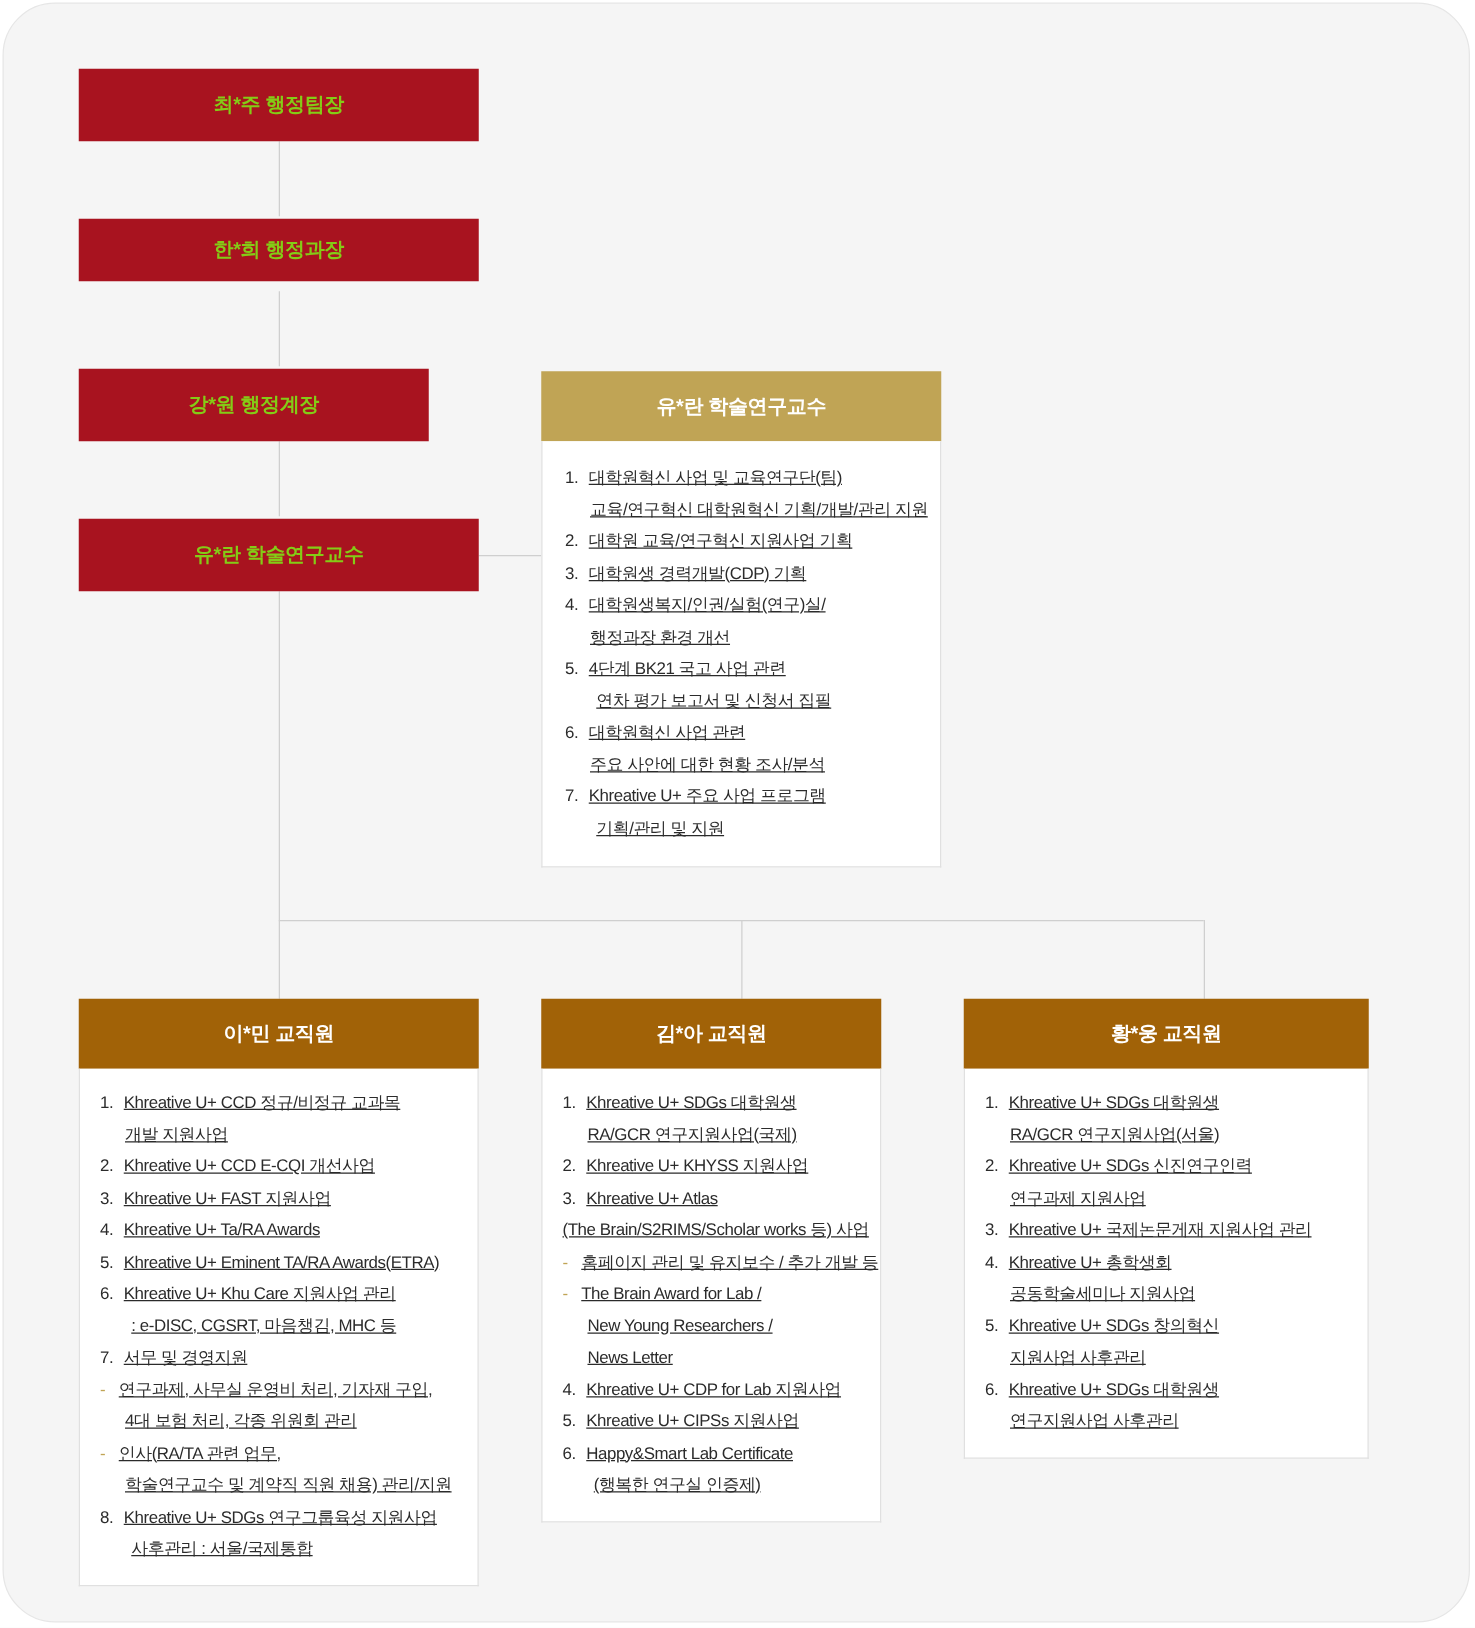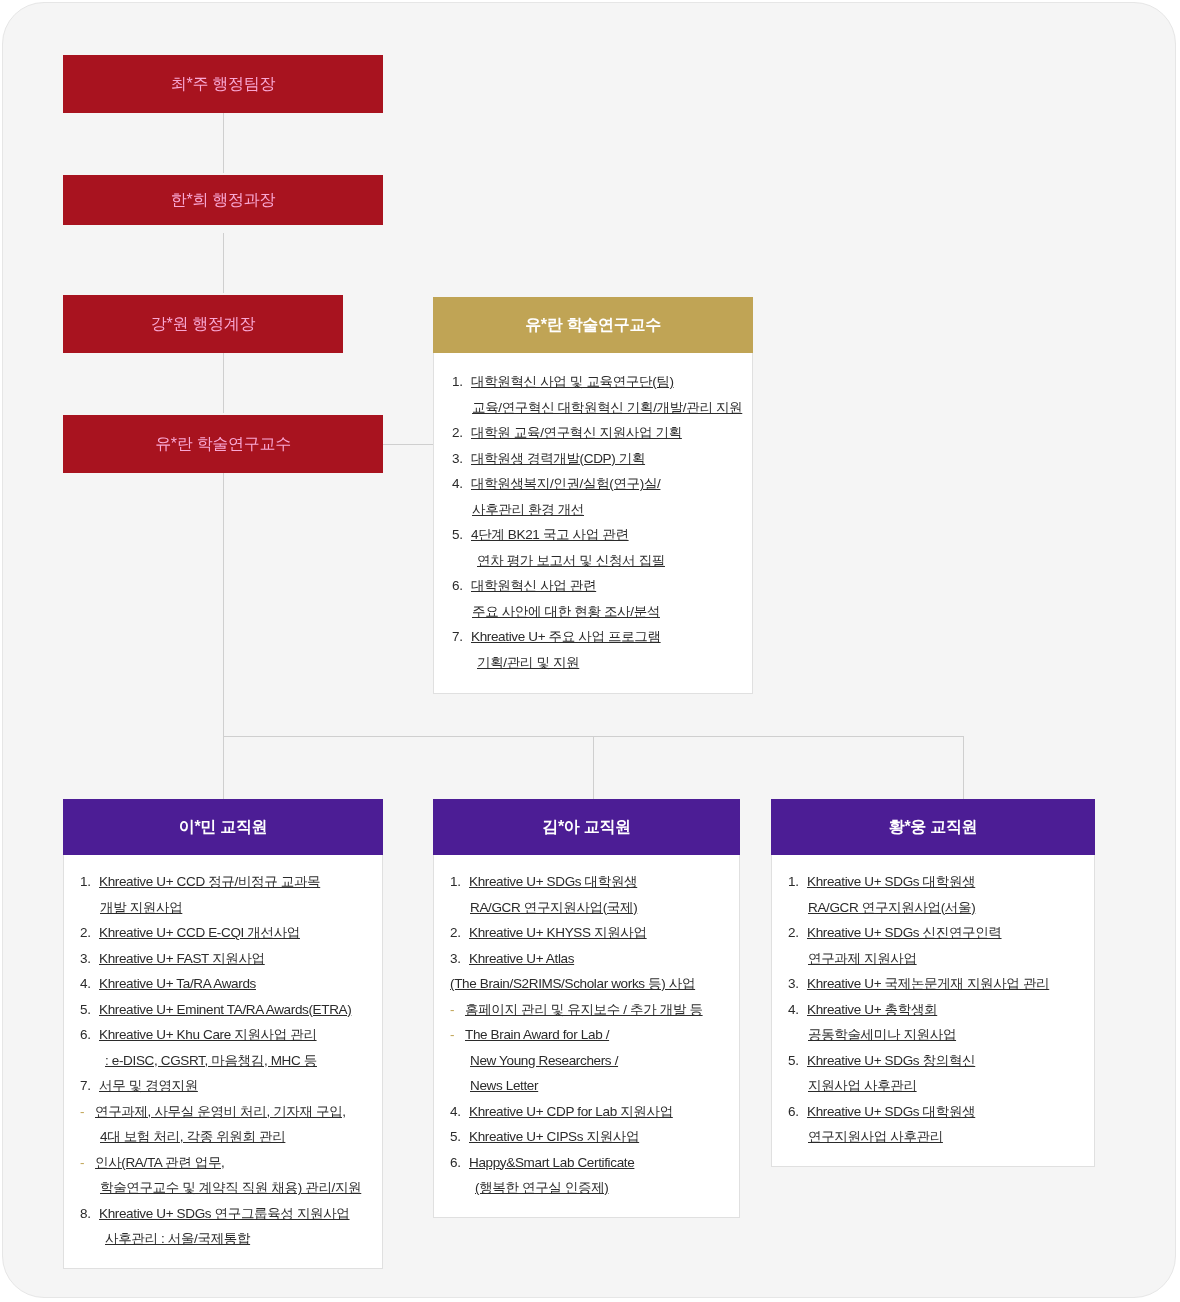--- a/index.html
+++ b/index.html
@@ -35,23 +35,23 @@
   }
   .conn.v { width: 1px; }
   .conn.h { height: 1px; }
 
   
   .bar {
     position: absolute;
     display: flex;
     align-items: center;
     justify-content: center;
-    color: #f9a8d4;
+    color: #84cc16;
     font-size: 16px;
-    font-weight: normal;
+    font-weight: bold;
     letter-spacing: -0.3px;
     box-sizing: border-box;
   }
   .bar.red { background: #a8131f; }
 
   
   .card {
     position: absolute;
     box-sizing: border-box;
   }
@@ -60,21 +60,21 @@
     align-items: center;
     justify-content: center;
     height: 56px;
     color: #ffffff;
     font-size: 16px;
     font-weight: bold;
     letter-spacing: -0.3px;
     box-sizing: border-box;
   }
   .card-head.gold { background: #c0a455; }
-  .card-head.gray { background: #4c1d95; }
+  .card-head.gray { background: #a16207; }
 
   .card-body {
     background: #ffffff;
     border: 1px solid #e0e0e0;
     border-top: none;
     box-sizing: border-box;
     padding: 14px 14px 16px 16px;
   }
   .card-body.tall-gold { padding: 16px 12px 18px 18px; }
 
@@ -147,21 +147,21 @@
         <div class="li">
           <span class="mk num">3.</span>
           <span class="tx">대학원생 경력개발(CDP) 기획</span>
         </div>
         <div class="li">
           <span class="mk num">4.</span>
           <span class="tx">대학원생복지/인권/실험(연구)실/</span>
         </div>
         <div class="li">
           <span class="mk indent1"></span>
-          <span class="tx">사후관리 환경 개선</span>
+          <span class="tx">행정과장 환경 개선</span>
         </div>
         <div class="li">
           <span class="mk num">5.</span>
           <span class="tx">4단계 BK21 국고 사업 관련</span>
         </div>
         <div class="li">
           <span class="mk indent2"></span>
           <span class="tx">연차 평가 보고서 및 신청서 집필</span>
         </div>
         <div class="li">
@@ -244,21 +244,21 @@
           <span class="mk num">8.</span>
           <span class="tx">Khreative U+ SDGs 연구그룹육성 지원사업</span>
         </div>
         <div class="li">
           <span class="mk indent2"></span>
           <span class="tx">사후관리 :  서울/국제통합</span>
         </div>
       </div>
   </div>
 
-  <div class="card" style="left:430px; top:796px; width:307px;">
+  <div class="card" style="left:430px; top:796px; width:272px;">
     <div class="card-head gray">
       <span>김*아 교직원</span>
     </div>
     <div class="card-body">
         <div class="li">
           <span class="mk num">1.</span>
           <span class="tx">Khreative U+ SDGs 대학원생</span>
         </div>
         <div class="li">
           <span class="mk indent1"></span>

